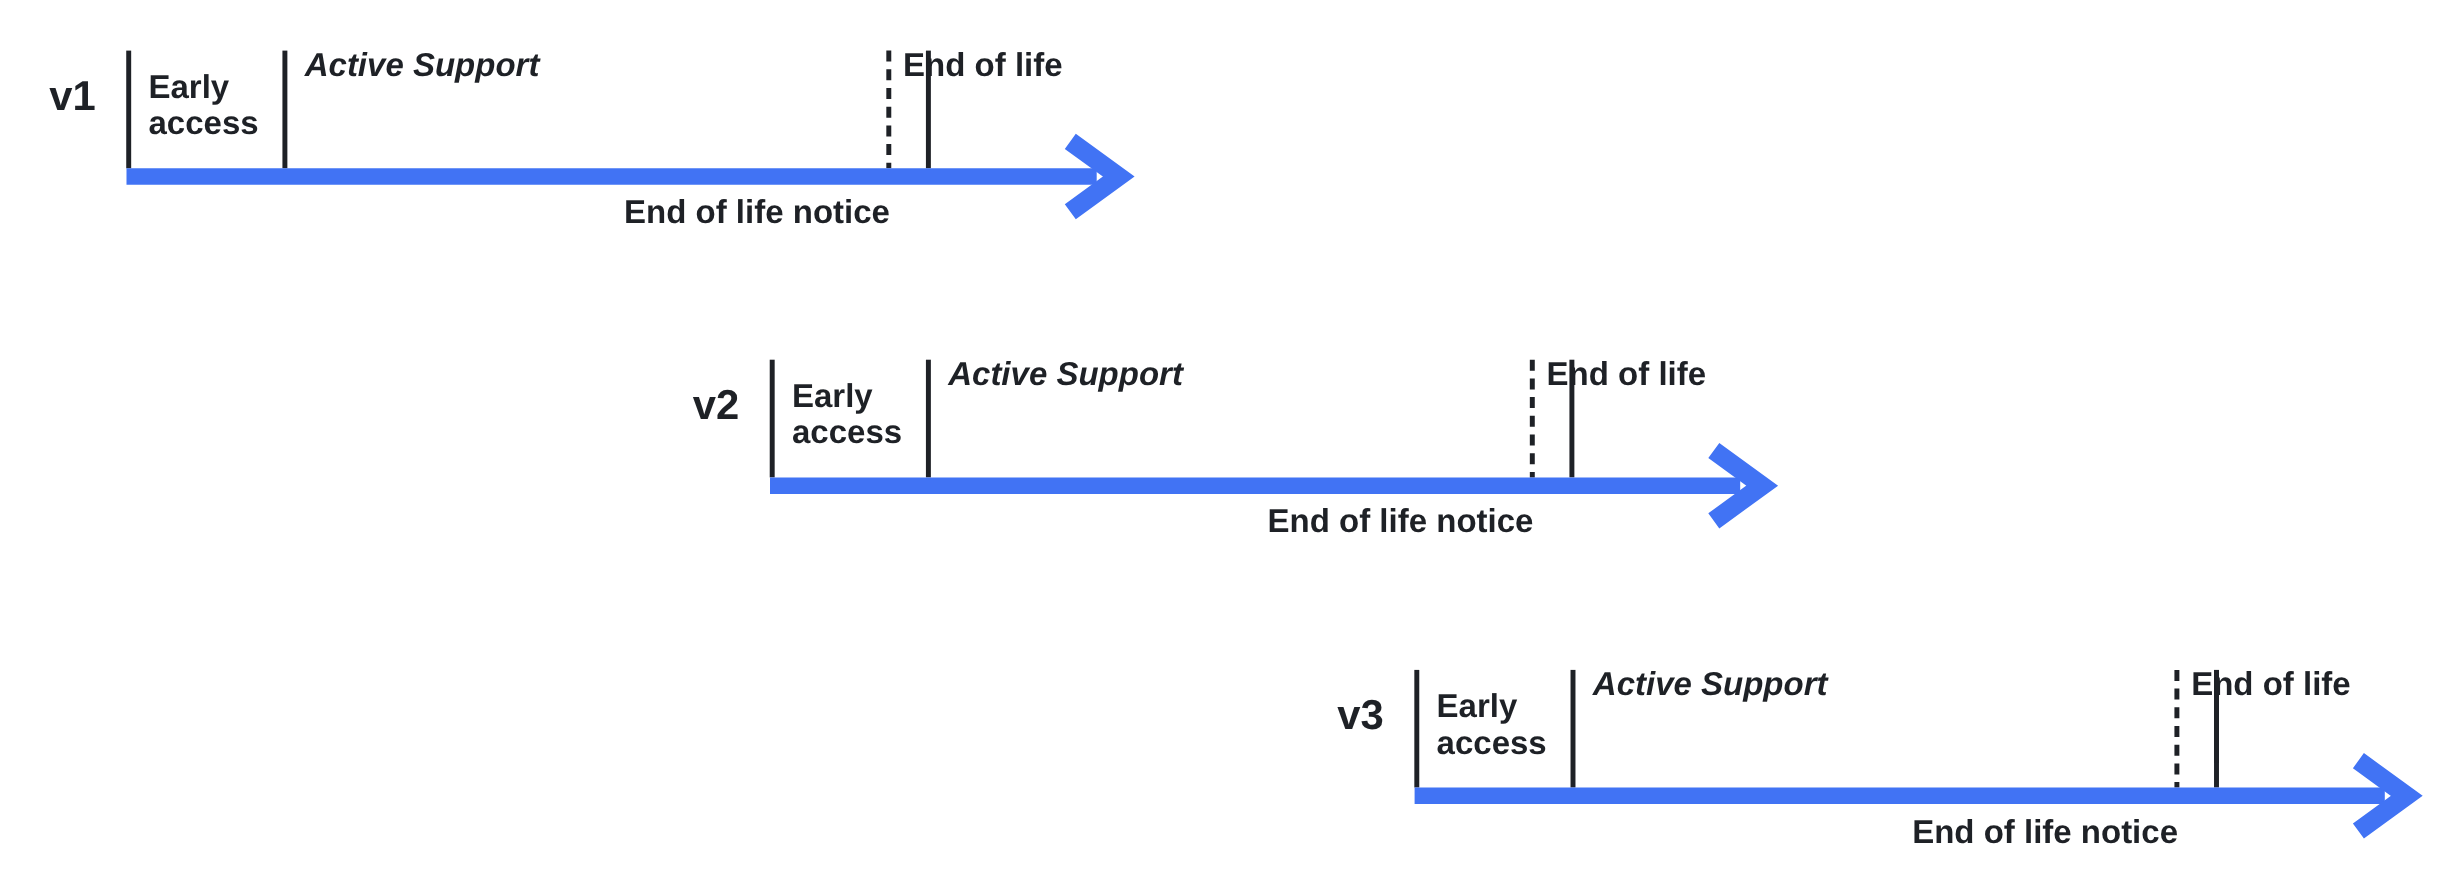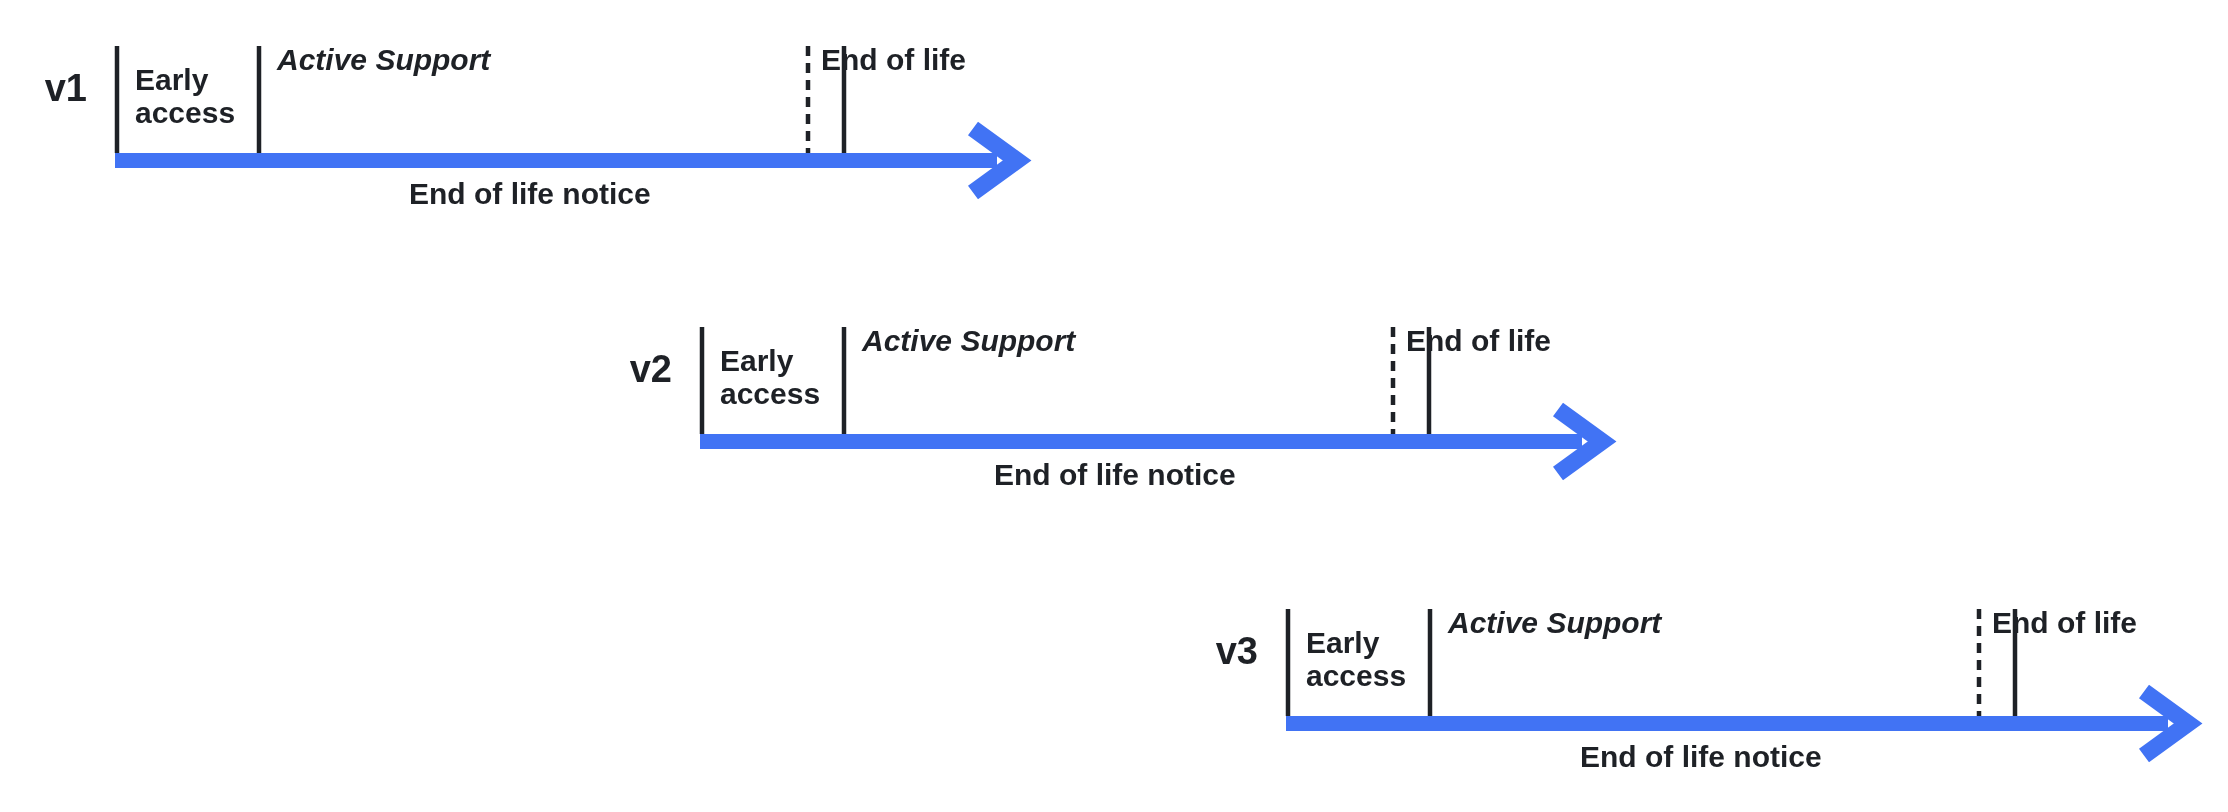--- a/index.html
+++ b/index.html
@@ -33,21 +33,21 @@
     width:150px;
     text-align:right;
     font-weight:700;
     font-size:38px;
     line-height:44px;
     color:var(--ink);
   }
   .early{left:18px;top:-3px;width:140px;white-space:normal;margin-top:20px;}
   .active{left:160px;top:-3px;font-style:italic;}
   .eol{left:704px;top:-3px;}
-  .notice{left:292px;top:131px;width:400px;}
+  .notice{left:292px;top:131px;width:400px;text-align:right;}
   .svg-arrow{position:absolute;left:-10px;top:-3px;overflow:visible;}
   .tick{stroke:var(--ink);stroke-width:4.5;}
   .tick-dashed{stroke:var(--ink);stroke-width:4.5;stroke-dasharray:10 7;}
   .bar{stroke:var(--blue);stroke-width:15;}
   .head{stroke:var(--blue);stroke-width:17;fill:none;stroke-linejoin:miter;stroke-linecap:butt;}
 </style>
 </head>
 <body>
 
 <div class="canvas">

